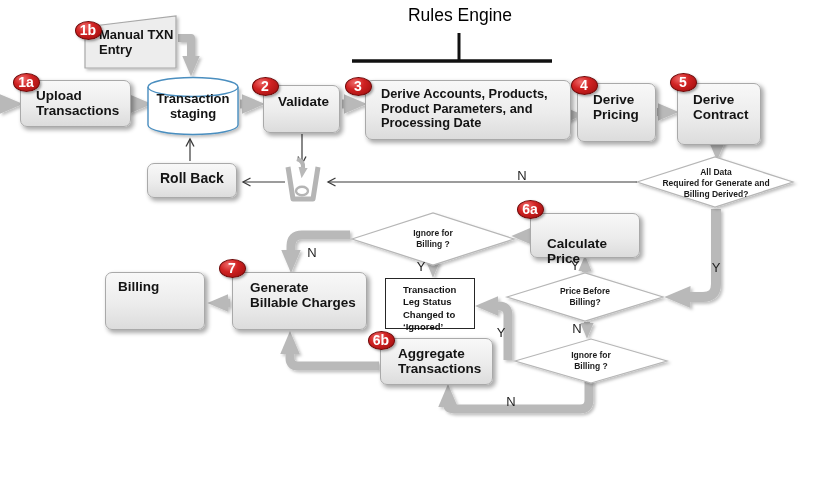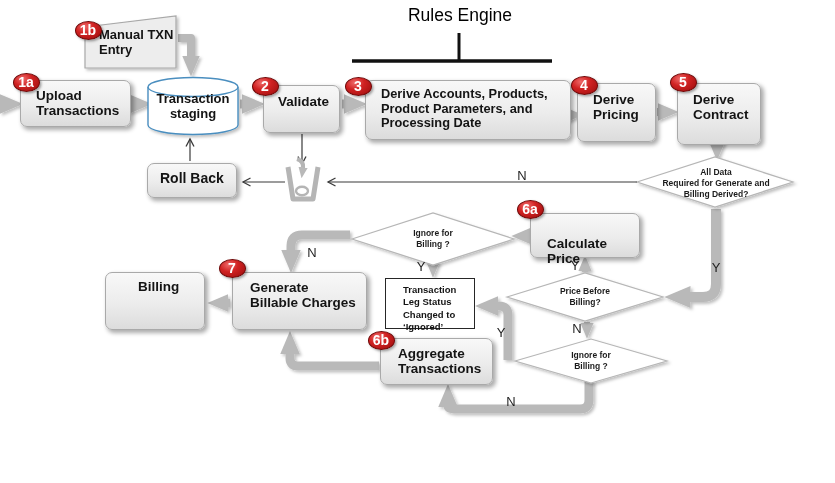--- a/index.html
+++ b/index.html
@@ -132,21 +132,21 @@
     <span class="bl">Roll Back</span>
   </div>
   <div class="box" style="left:530px;top:213px;width:110px;height:45px;padding-top:22px;padding-left:16px;">
     <span class="bl">Calculate
 Price</span>
   </div>
   <div class="box" style="left:232px;top:272px;width:135px;height:58px;padding-left:17px;">
     <span class="bl">Generate
 Billable Charges</span>
   </div>
-  <div class="box" style="left:105px;top:272px;width:100px;height:58px;padding-top:6px;padding-left:32px;">
+  <div class="box" style="left:105px;top:272px;width:100px;height:58px;padding-top:6px;padding-left:12px;">
     <span class="bl">Billing</span>
   </div>
   <div class="box" style="left:380px;top:338px;width:113px;height:47px;padding-left:17px;">
     <span class="bl">Aggregate
 Transactions</span>
   </div>
 
   <div class="sbox" style="left:385px;top:278px;width:90px;height:51px;">
     <div>Transaction</div>
     <div>Leg Status</div>

